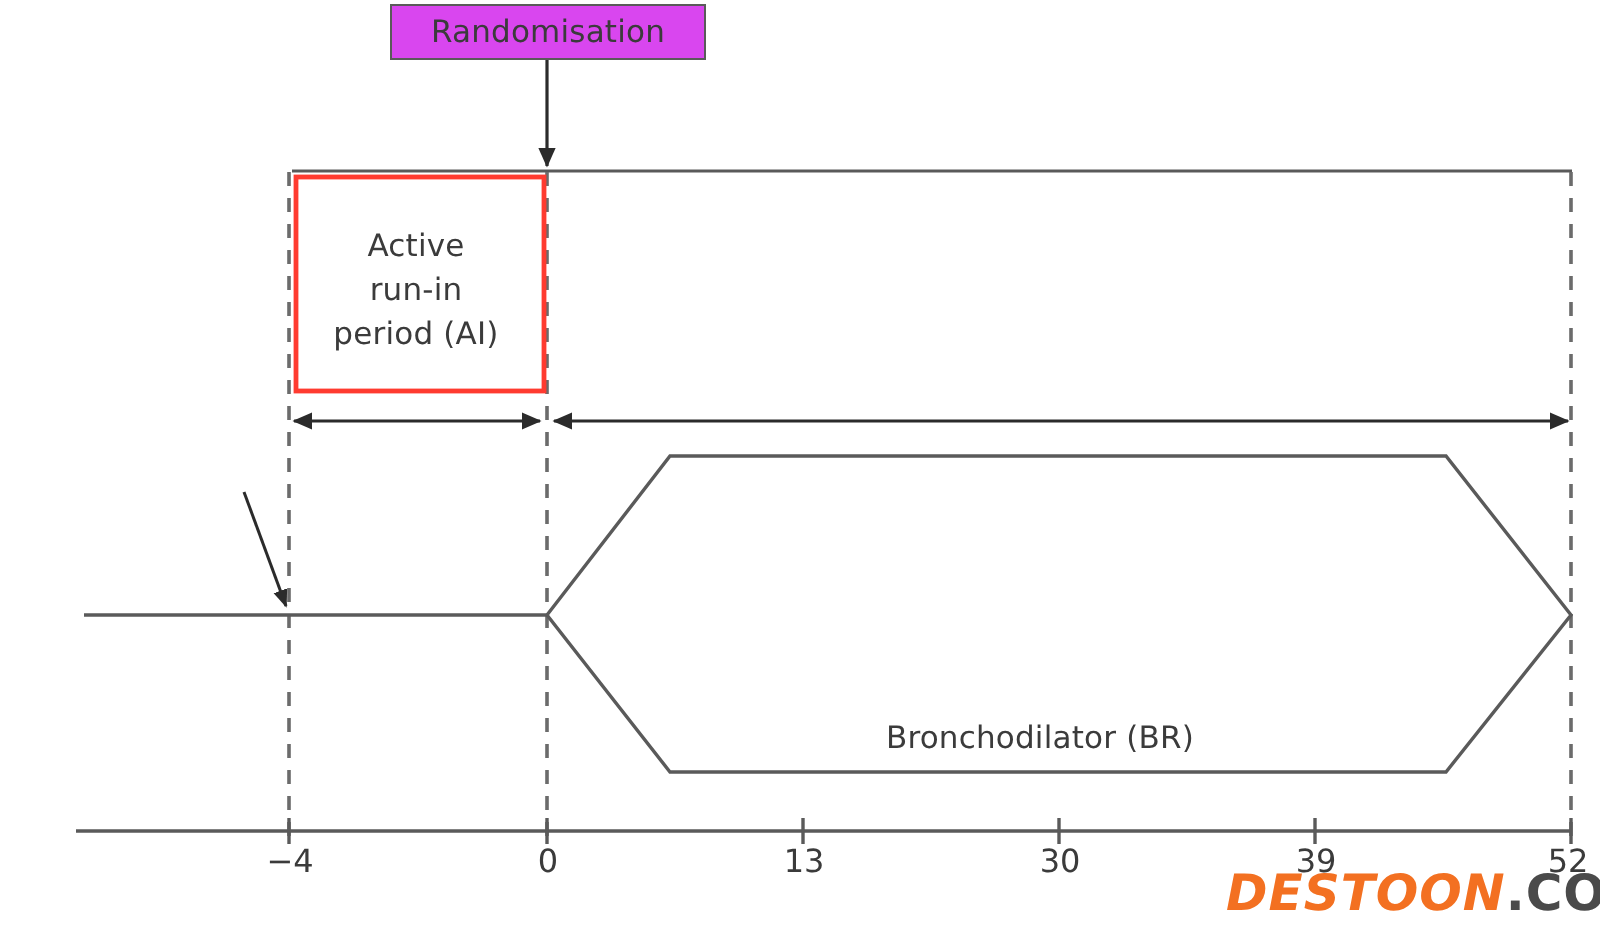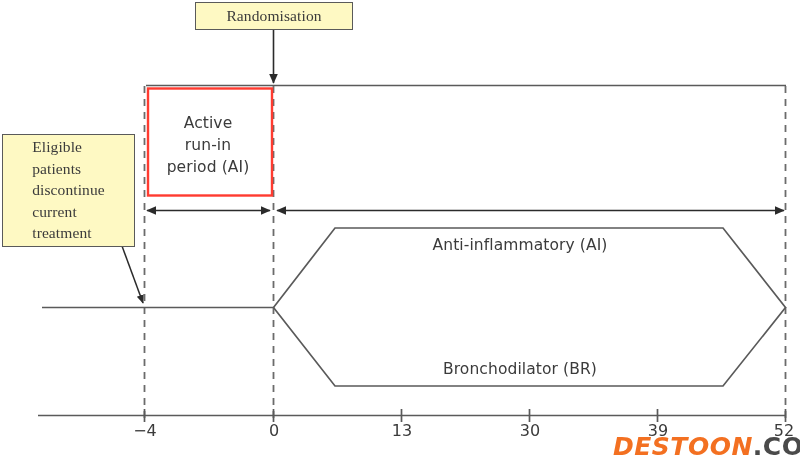--- a/index.html
+++ b/index.html
@@ -29,26 +29,25 @@
     color: #3b3b3b;
     font-size: 15.5px;
     line-height: 20px;
     white-space: pre;
     text-align: center;
     letter-spacing: 0.1px;
   }
   .boxed-label {
     box-sizing: border-box;
     border: 1.3px solid #5a5a5a;
-    background: #fef9c3;
+    background: #d946ef;
     display: flex;
     align-items: center;
     justify-content: center;
-    text-align: left;
-    font-family: Liberation Serif, serif;
+    text-align: center;
   }
   #randomisation-box {
     left: 195px;
     top: 2px;
     width: 158px;
     height: 28px;
   }
   #eligible-box {
     left: 2px;
     top: 134px;
@@ -151,32 +150,26 @@
       <line x1="273.5" y1="409" x2="273.5" y2="422"></line>
       <line x1="401.5" y1="409" x2="401.5" y2="422"></line>
       <line x1="529.5" y1="409" x2="529.5" y2="422"></line>
       <line x1="657.5" y1="409" x2="657.5" y2="422"></line>
       <line x1="785.5" y1="409" x2="785.5" y2="422"></line>
     </g>
   </svg>
 
   <div class="lbl boxed-label" id="randomisation-box">Randomisation</div>
 
-  <div class="lbl boxed-label" id="eligible-box">Eligible
-patients
-discontinue
-current
-treatment</div>
 
   <div class="lbl" id="runin-label">Active
 run-in
 period (AI)</div>
 
 
-  <div class="lbl" id="ai-arm-label">Anti-inflammatory (AI)</div>
 
   <div class="lbl" id="br-arm-label">Bronchodilator (BR)</div>
 
   <div class="tick-label" style="left:123px;">−4</div>
   <div class="tick-label" style="left:252px;">0</div>
   <div class="tick-label" style="left:380px;">13</div>
   <div class="tick-label" style="left:508px;">30</div>
   <div class="tick-label" style="left:636px;">39</div>
   <div class="tick-label" style="left:762px;">52</div>
 

